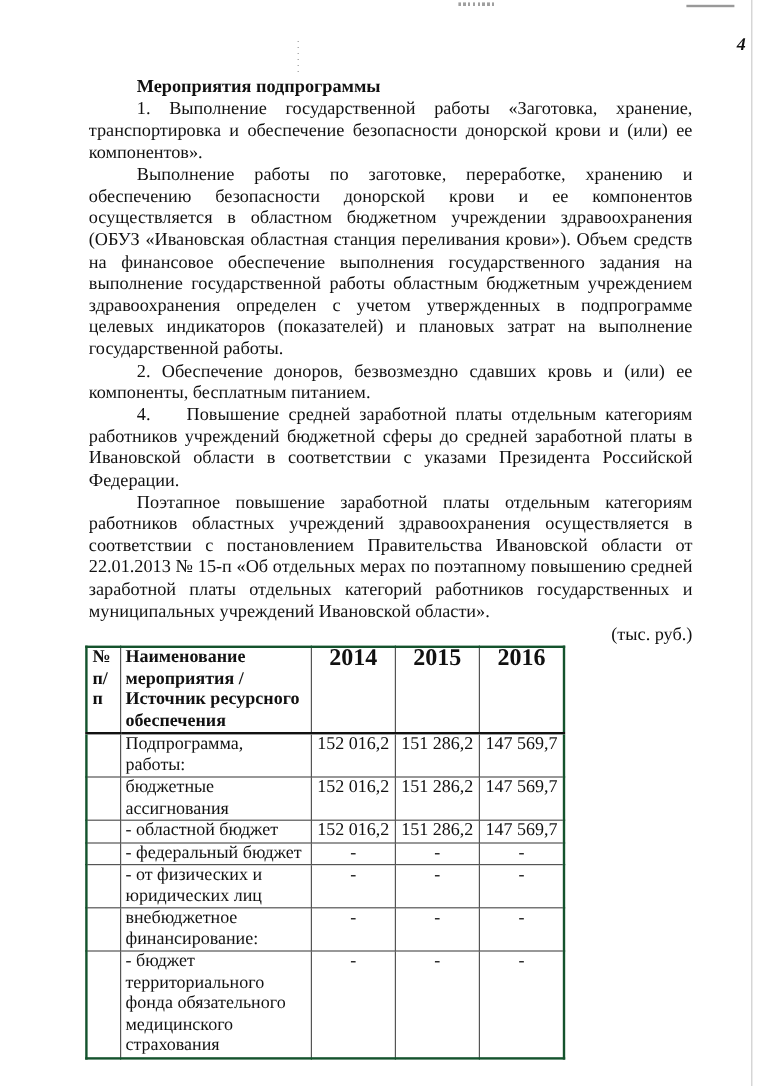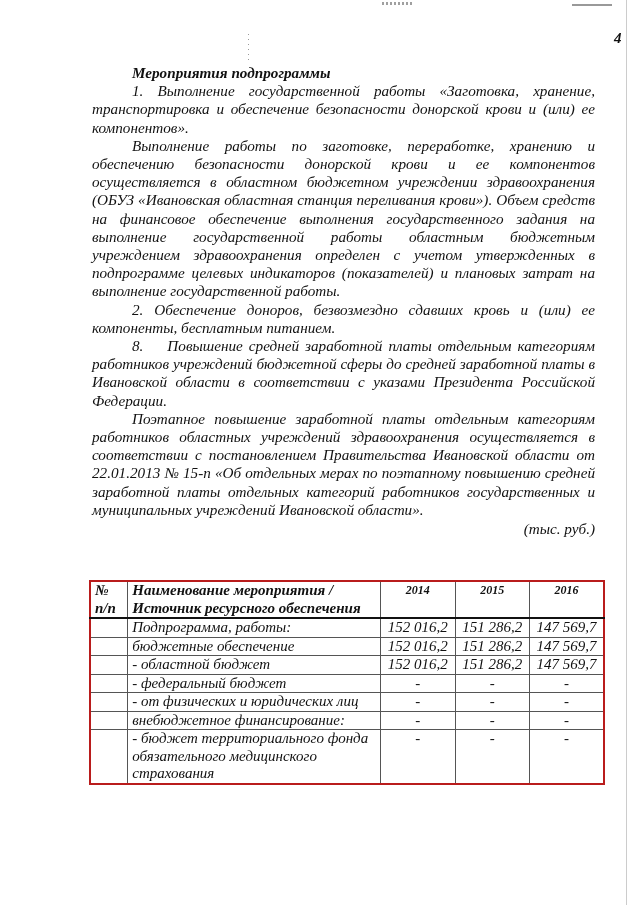--- a/index.html
+++ b/index.html
@@ -52,26 +52,25 @@
     .page-number {
       position: absolute;
       left: 614px;
       top: 30px;
       font-size: 15px;
       font-style: italic;
       font-weight: bold;
     }
     .content {
       position: absolute;
-      left: 92px;
+      left: 74px;
       top: 64px;
       width: 503px;
       font-size: 15.2px;
       line-height: 18.2px;
-      font-style: italic;
     }
     .heading {
       font-weight: bold;
       padding-left: 40px;
       margin: 0;
     }
     p {
       margin: 0;
       text-align: justify;
       text-indent: 40px;
@@ -81,39 +80,38 @@
       padding-left: 40px;
       margin-top: 22px;
       margin-bottom: 0;
     }
     .units {
       text-align: right;
       margin-top: 1px;
     }
     table {
       border-collapse: collapse;
-      width: 516px;
+      width: 400px;
       margin-left: -3px;
-      border: 2px solid #b91c1c;
+      border: 2px solid #14532d;
       font-size: 15px;
       line-height: 17.5px;
-      margin-top: 42px;
     }
     th, td {
       border: 1px solid #555;
       padding: 0 4px;
       vertical-align: top;
     }
     th {
       font-weight: bold;
       text-align: left;
     }
     th.year {
       text-align: center;
-      font-size: 12px;
+      font-size: 20px;
     }
     td.num {
       text-align: center;
       white-space: nowrap;
     }
     col.c-no { width: 37px; }
     col.c-name { width: 248px; }
     col.c-y { width: 73px; }
     .header-row th {
       border-bottom: 2px solid #111;
@@ -128,21 +126,21 @@
 <div class="scan-line-right"></div>
 
 <div class="page-number">4</div>
 
 <div class="content">
   <div class="heading">Мероприятия подпрограммы</div>
 
   <p>1. Выполнение государственной работы «Заготовка, хранение, транспортировка и обеспечение безопасности донорской крови и (или) ее компонентов».</p>
   <p>Выполнение работы по заготовке, переработке, хранению и обеспечению безопасности донорской крови и ее компонентов осуществляется в областном бюджетном учреждении здравоохранения (ОБУЗ «Ивановская областная станция переливания крови»). Объем средств на финансовое обеспечение выполнения государственного задания на выполнение государственной работы областным бюджетным учреждением здравоохранения определен с учетом утвержденных в подпрограмме целевых индикаторов (показателей) и плановых затрат на выполнение государственной работы.</p>
   <p>2. Обеспечение доноров, безвозмездно сдавших кровь и (или) ее компоненты, бесплатным питанием.</p>
-  <p style="white-space: pre-wrap;">8.    Повышение средней заработной платы отдельным категориям работников учреждений бюджетной сферы до средней заработной платы в Ивановской области в соответствии с указами Президента Российской Федерации.</p>
+  <p style="white-space: pre-wrap;">4.    Повышение средней заработной платы отдельным категориям работников учреждений бюджетной сферы до средней заработной платы в Ивановской области в соответствии с указами Президента Российской Федерации.</p>
   <p>Поэтапное повышение заработной платы отдельным категориям работников областных учреждений здравоохранения осуществляется в соответствии с постановлением Правительства Ивановской области от 22.01.2013 № 15-п «Об отдельных мерах по поэтапному повышению средней заработной платы отдельных категорий работников государственных и муниципальных учреждений Ивановской области».</p>
 
   <div class="units">(тыс. руб.)</div>
 
   <table>
     <colgroup>
       <col class="c-no">
       <col class="c-name">
       <col class="c-y">
       <col class="c-y">
@@ -160,21 +158,21 @@
     <tbody>
       <tr>
         <td></td>
         <td>Подпрограмма, работы:</td>
         <td class="num">152 016,2</td>
         <td class="num">151 286,2</td>
         <td class="num">147 569,7</td>
       </tr>
       <tr>
         <td></td>
-        <td>бюджетные обеспечение</td>
+        <td>бюджетные ассигнования</td>
         <td class="num">152 016,2</td>
         <td class="num">151 286,2</td>
         <td class="num">147 569,7</td>
       </tr>
       <tr>
         <td></td>
         <td>- областной бюджет</td>
         <td class="num">152 016,2</td>
         <td class="num">151 286,2</td>
         <td class="num">147 569,7</td>

